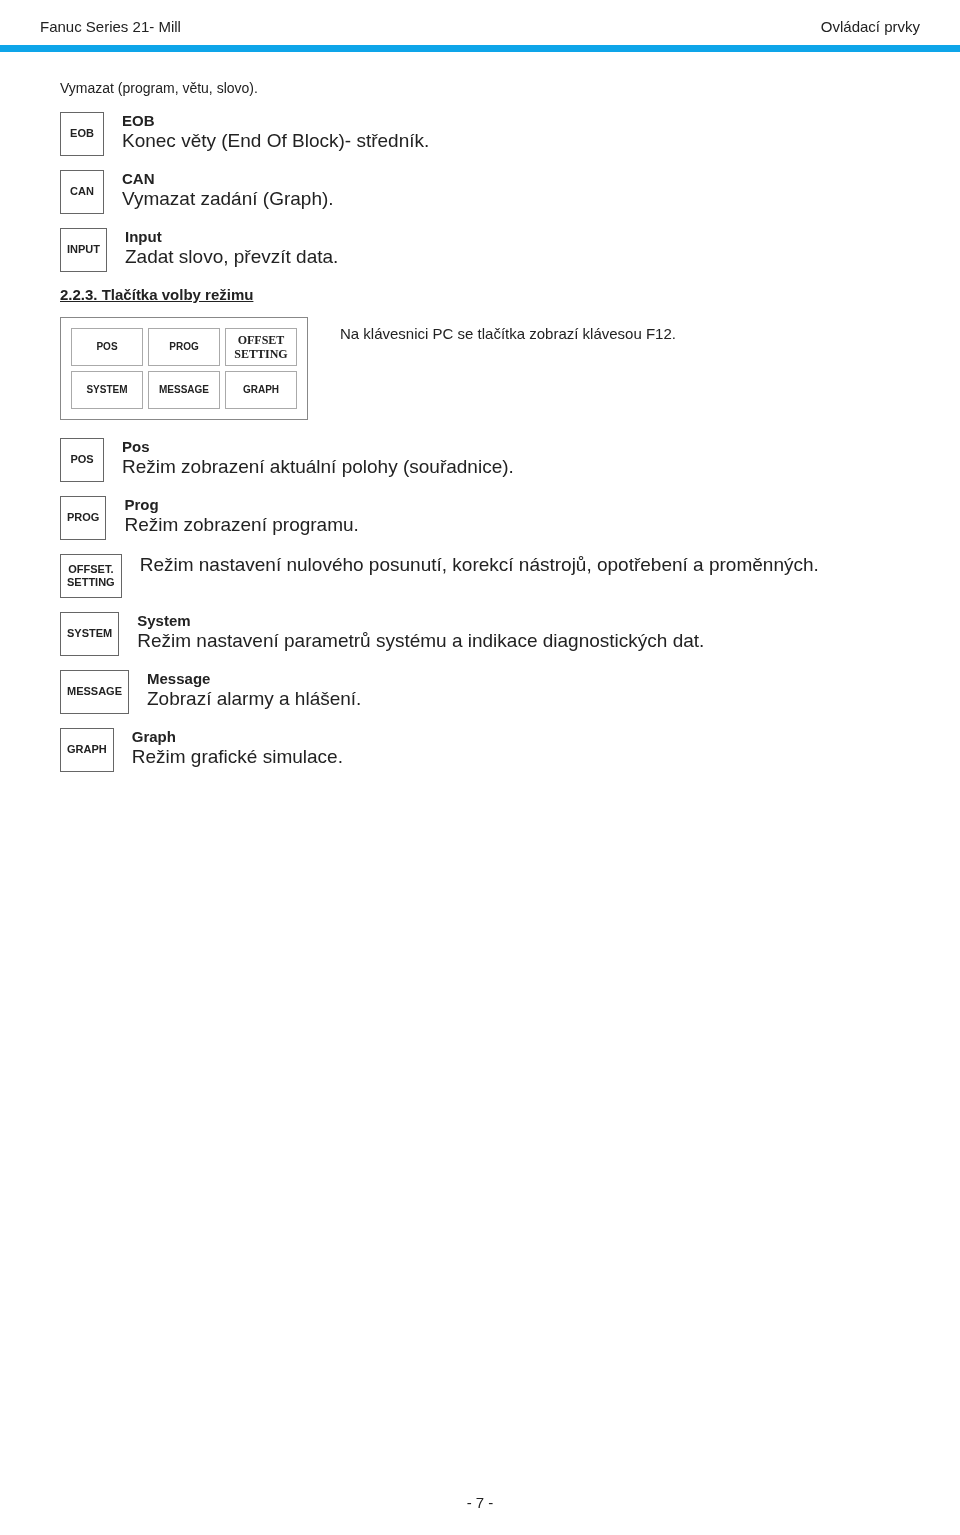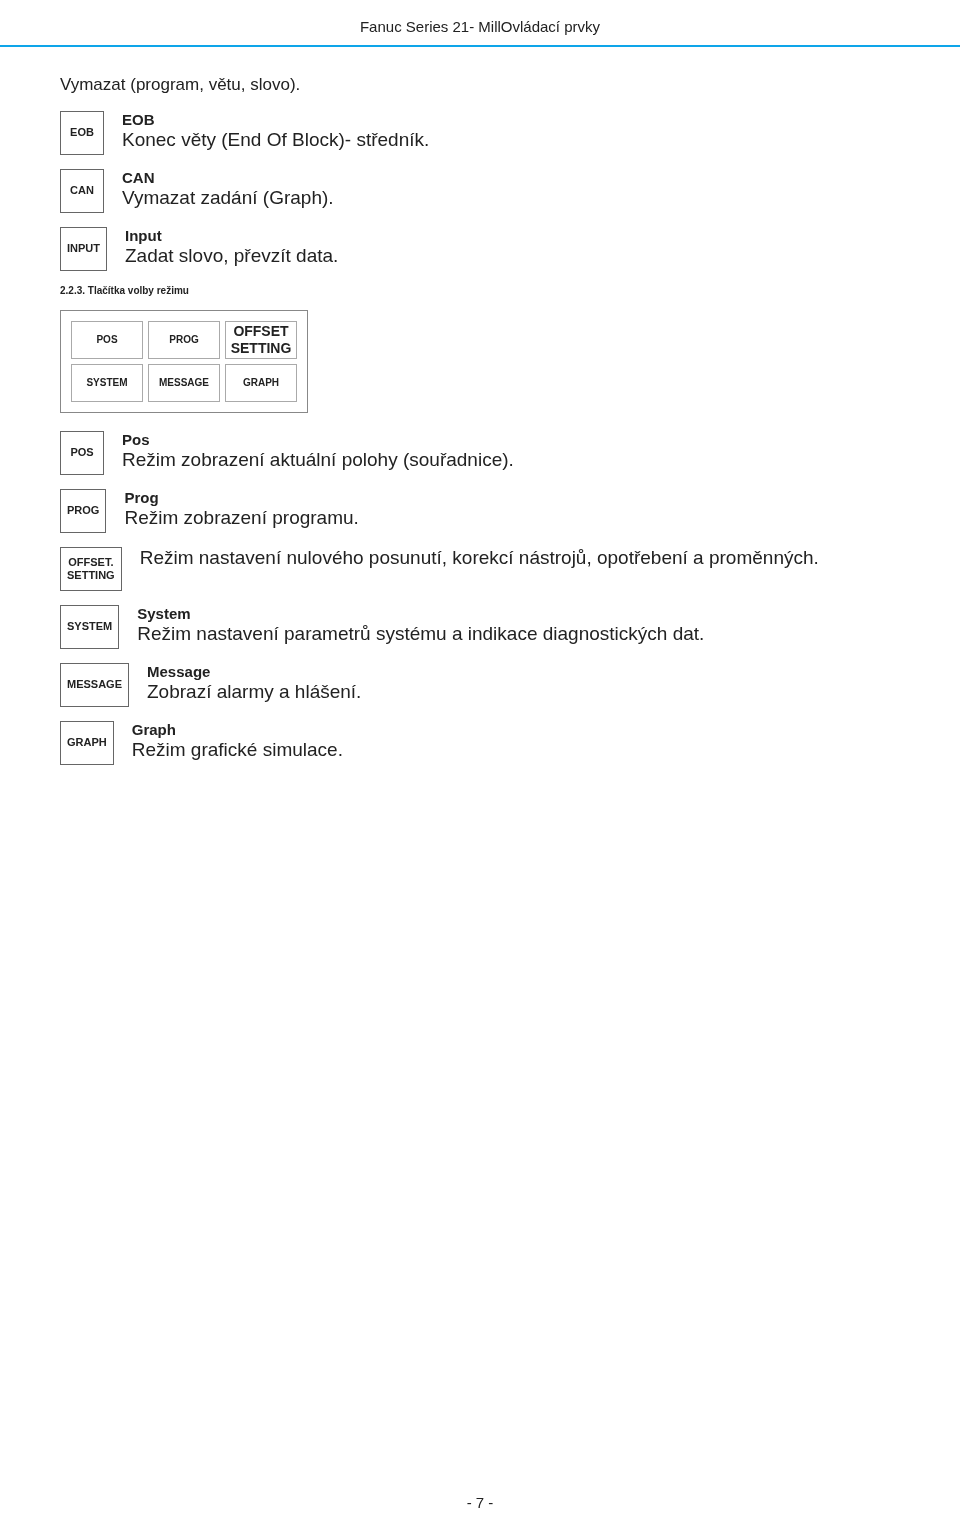--- a/index.html
+++ b/index.html
@@ -7,23 +7,23 @@
       font-family: Arial, sans-serif;
       font-size: 15px;
       color: #222;
       background: #fff;
       width: 960px;
       min-height: 1535px;
       position: relative;
     }
     .page-header {
       display: flex;
-      justify-content: center;
+      justify-content: space-between;
       padding: 18px 40px 10px 40px;
-      border-bottom: 2px solid #0ea5e9;
+      border-bottom: 7px solid #0ea5e9;
       margin-bottom: 18px;
     }
     .content {
       padding: 10px 60px 60px 60px;
     }
     .section {
       margin-bottom: 10px;
     }
     .key-row {
       display: flex;
@@ -56,26 +56,27 @@
     .key-title {
       font-weight: bold;
       font-size: 15px;
       margin-bottom: 1px;
     }
     .key-desc {
       font-size: 19px;
     }
     .intro-text {
       margin-bottom: 16px;
-      font-size: 17px;
+      font-size: 14px;
     }
     .section-title {
       font-weight: bold;
-      font-size: 10px;
+      font-size: 15px;
       margin-bottom: 14px;
+      text-decoration: underline;
     }
     .mode-grid-container {
       display: flex;
       align-items: flex-start;
       margin-bottom: 18px;
     }
     .mode-grid {
       border: 1px solid #888;
       padding: 10px;
       display: grid;
@@ -90,21 +91,22 @@
       display: flex;
       align-items: center;
       justify-content: center;
       font-size: 10px;
       font-weight: bold;
       text-align: center;
       line-height: 1.2;
       padding: 2px 4px;
     }
     .mode-cell.offset-setting {
-      font-size: 14px;
+      font-size: 12px;
+      font-family: Liberation Serif, serif;
     }
     .mode-note {
       font-size: 15px;
       padding-top: 8px;
     }
     .switch-text {
       font-size: 15px;
       margin-bottom: 20px;
     }
     .page-footer {
@@ -156,20 +158,21 @@
 
   <div class="mode-grid-container">
     <div class="mode-grid">
       <div class="mode-cell">POS</div>
       <div class="mode-cell">PROG</div>
       <div class="mode-cell offset-setting">OFFSET<br>SETTING</div>
       <div class="mode-cell">SYSTEM</div>
       <div class="mode-cell">MESSAGE</div>
       <div class="mode-cell">GRAPH</div>
     </div>
+    <div class="mode-note">Na klávesnici PC se tlačítka zobrazí klávesou F12.</div>
   </div>
 
 
   <div class="key-row">
     <div class="key-box">POS</div>
     <div class="key-label-block">
       <span class="key-title">Pos</span>
       <span class="key-desc">Režim zobrazení aktuální polohy (souřadnice).</span>
     </div>
   </div>

